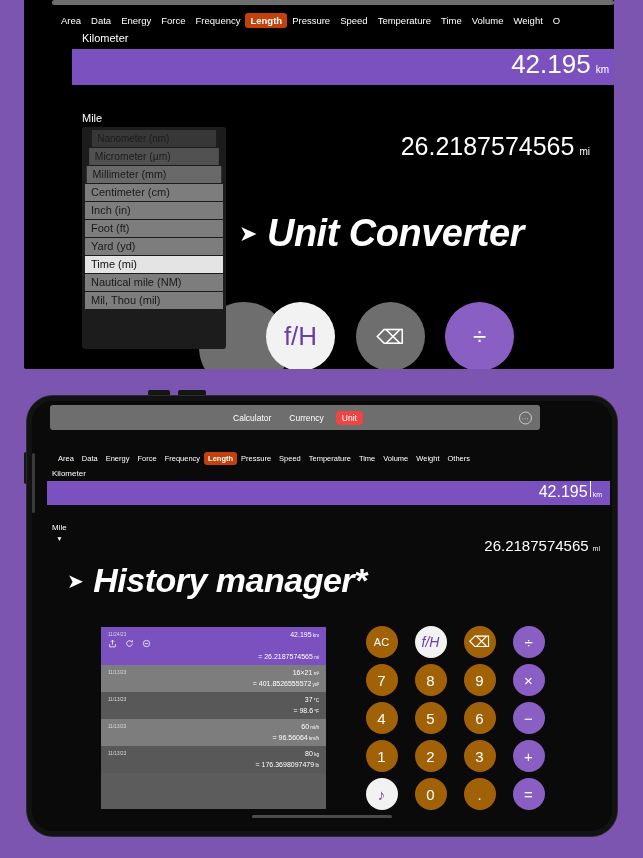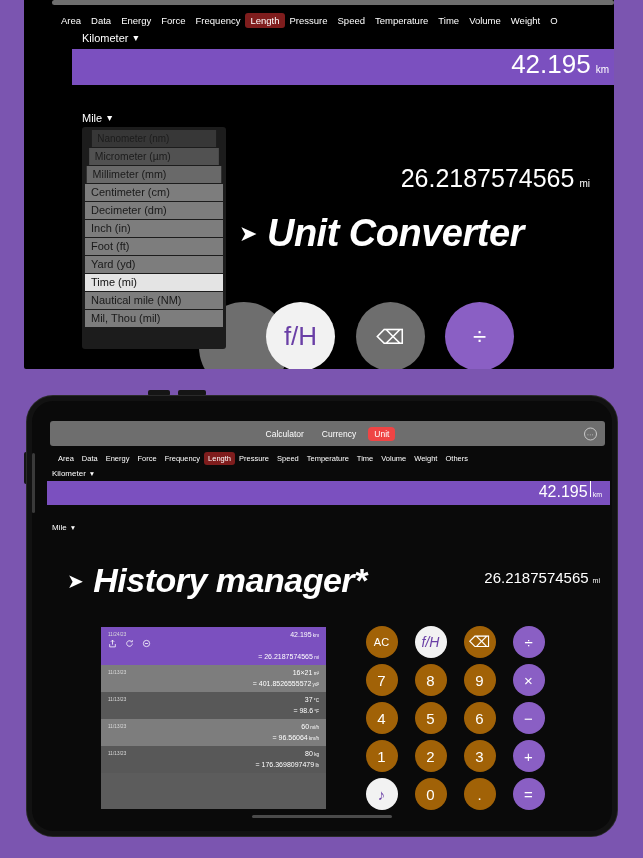--- a/index.html
+++ b/index.html
@@ -48,46 +48,45 @@
     border:1px solid #c9c9c9; color:#d9d9d9; font-size:7px;
     display:flex; align-items:center; justify-content:center; line-height:1;
     letter-spacing:0.5px;
   }
 
   
   .unittabs { display:flex; align-items:center; gap:0px; padding:4px 4px 3px 4px; }
   .unittab {
     color:#ffffff; white-space:nowrap; border-radius:3px;
   }
-  .unittab.active { background:#7f1d1d; }
+  .unittab.active { background:#c2410c;font-weight:bold; }
 
   
   #p1-tabs .unittab { font-size:9.5px; padding:2px 5px; }
   
   #p2-tabs .unittab { font-size:7.5px; padding:2px 4px; }
 
   
   .unit-label {
-    color:#ffffff; display:flex; align-items:center; gap:3px;
+    color:#ffffff; display:flex; align-items:center; gap:3px;flex-direction:column;
   }
   .caret { font-size:0.8em; }
 
   .value-field {
     background:#7b50bf;
     display:flex; align-items:baseline; justify-content:flex-end;
     color:#fff;
   }
   .value-num { font-weight:400; }
   .value-unit { }
   .caretbar { display:inline-block; width:1px; background:#fff; }
 
   .result-row {
     display:flex; align-items:baseline; justify-content:flex-end;
     color:#fff;
-    margin-top:32px;
   }
 
   
   .annot {
     color:#ffffff; font-style:italic; font-weight:bold;
     display:flex; align-items:center; gap:10px;
     letter-spacing:-0.5px;
   }
   .arrow-glyph { font-style:normal; font-weight:normal; }
 
@@ -207,41 +206,40 @@
   <div style="position:absolute;left:421px;top:318px;width:69px;height:69px;border-radius:50%;background:#8a5fc4;color:#fff;font-size:24px;display:flex;align-items:center;justify-content:center;">
     <span>÷</span>
   </div>
 
   <div id="dropdown">
     <div class="dd-list">
         <div class="dd-item dd-fade-1">Nanometer (nm)</div>
         <div class="dd-item dd-fade-2">Micrometer (µm)</div>
         <div class="dd-item dd-fade-3">Millimeter (mm)</div>
         <div class="dd-item">Centimeter (cm)</div>
-        <div class="dd-item">Decimeter (dm)</div>
         <div class="dd-item">Inch (in)</div>
         <div class="dd-item">Foot (ft)</div>
         <div class="dd-item">Yard (yd)</div>
         <div class="dd-item selected">Time (mi)</div>
         <div class="dd-item">Nautical mile (NM)</div>
         <div class="dd-item">Mil, Thou (mil)</div>
       </div>
   </div>
 
 </div>
 
 <div class="dev-btn" style="left:148px;top:390px;width:22px;height:6px;"></div>
 <div class="dev-btn" style="left:178px;top:390px;width:28px;height:6px;"></div>
 <div class="dev-btn" style="left:24px;top:452px;width:5px;height:32px;"></div>
 
 <div id="panel-bottom">
 
   <div class="scroll-hint"></div>
 
-  <div class="topbar" style="position:absolute;left:18px;top:20px;width:555px;">
+  <div class="topbar" style="position:absolute;left:18px;top:4px;width:490px;">
     <div class="seg">
         <div class="seg-item">Calculator</div>
         <div class="seg-item">Currency</div>
         <div class="seg-item active">Unit</div>
       </div>
     <div class="more-icon">⋯</div>
   </div>
 
   <div id="p2-tabs" class="unittabs" style="position:absolute;left:18px;top:47px;width:560px;">
       <div class="unittab"><span>Area</span></div>

